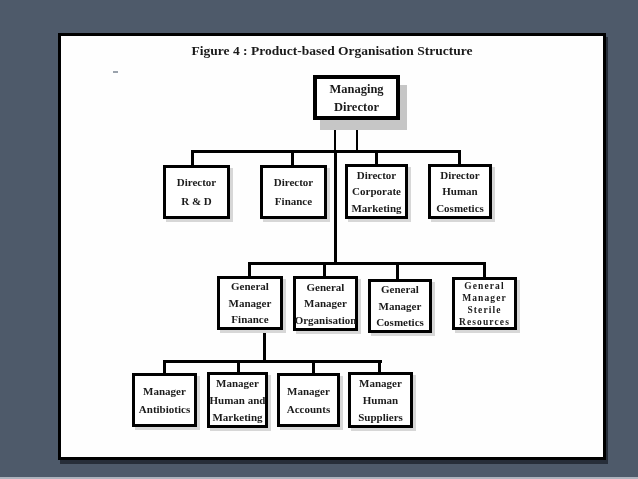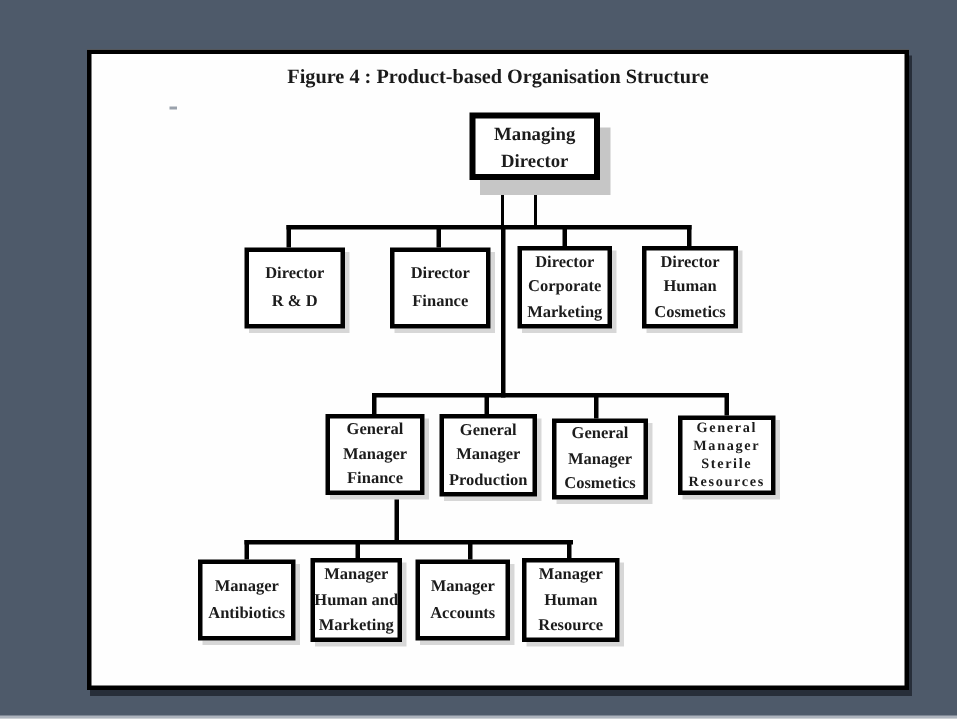--- a/index.html
+++ b/index.html
@@ -125,21 +125,21 @@
   </div>
 
   <div class="node lh165" style="left:217px;top:276px;width:66px;height:54px">
     <span>General</span>
     <span>Manager</span>
     <span>Finance</span>
   </div>
   <div class="node lh165" style="left:293px;top:276px;width:65px;height:55px">
     <span>General</span>
     <span>Manager</span>
-    <span>Production</span>
+    <span>Organisation</span>
   </div>
   <div class="node lh165" style="left:368px;top:279px;width:64px;height:54px">
     <span>General</span>
     <span>Manager</span>
     <span>Cosmetics</span>
   </div>
   <div class="node small" style="left:452px;top:277px;width:65px;height:53px">
     <span>General</span>
     <span>Manager</span>
     <span>Sterile</span>
@@ -155,16 +155,16 @@
     <span>Human and</span>
     <span>Marketing</span>
   </div>
   <div class="node lh18" style="left:277px;top:373px;width:63px;height:54px">
     <span>Manager</span>
     <span>Accounts</span>
   </div>
   <div class="node lh17" style="left:348px;top:372px;width:65px;height:56px">
     <span>Manager</span>
     <span>Human</span>
-    <span>Resource</span>
+    <span>Suppliers</span>
   </div>
 
 </div>
 
 </body></html>

